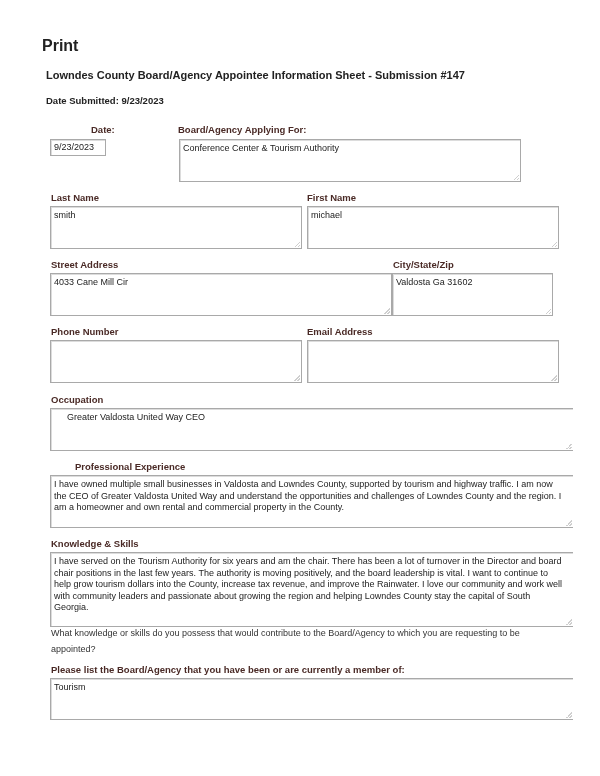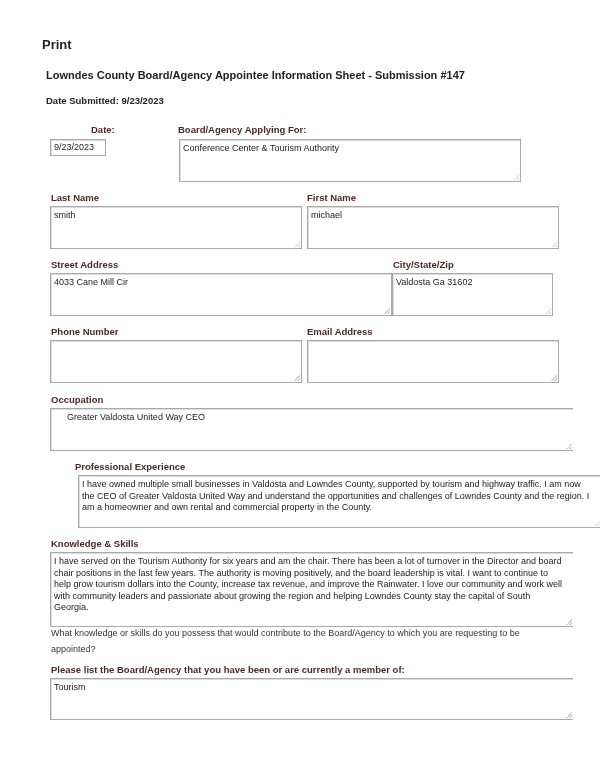--- a/index.html
+++ b/index.html
@@ -1,18 +1,18 @@
 <!DOCTYPE html>
 <html><head>
 <meta charset="utf-8">
 <style>
   html, body { margin: 0; padding: 0; background: #ffffff; }
   body { width: 600px; height: 776px; position: relative; overflow: hidden; font-family: "Liberation Sans", sans-serif; color: #222; }
   .abs { position: absolute; }
-  .print { left: 42px; top: 37px; font-size: 13px; font-weight: bold; color: #222; text-align: right; }
+  .print { left: 42px; top: 37px; font-size: 16px; font-weight: bold; color: #222; text-align: right; }
   .title { left: 46px; top: 69px; font-size: 11px; font-weight: bold; color: #222; }
   .submitted { left: 46px; top: 95px; font-size: 9.5px; font-weight: bold; color: #222; }
   .label { font-size: 9.5px; font-weight: bold; color: #4a2a26; }
   .box { border: 1px solid #a9a9a9; background: #fff; font-size: 9px; color: #222; padding: 3px 3px; box-sizing: border-box; line-height: 1.28; box-shadow: inset 1px 1px 0 #dcdcdc; }
   .box .grip { position: absolute; right: 1px; bottom: 1px; width: 6px; height: 6px; background: linear-gradient(135deg, transparent 50%, #cfcfcf 50%, #cfcfcf 60%, transparent 60%, transparent 75%, #cfcfcf 75%, #cfcfcf 85%, transparent 85%); }
   .help { font-size: 9px; color: #333; line-height: 1.75; }
 </style>
 </head>
 <body>
 
@@ -62,21 +62,21 @@
   <span class="grip"></span>
 </div>
 
 <div class="abs label" style="left:51px;top:394px;">Occupation</div>
 <div class="abs box" style="left:50px;top:408px;width:523px;height:43px;border-right:none;padding-left:16px;">
   <span>Greater Valdosta United Way CEO</span>
   <span class="grip"></span>
 </div>
 
 <div class="abs label" style="left:51px;top:461px;margin-left:24px;">Professional Experience</div>
-<div class="abs box" style="left:50px;top:475px;width:523px;height:53px;border-right:none;padding-right:6px;margin-left:28px;">
+<div class="abs box" style="left:50px;top:475px;width:523px;height:53px;border-right:none;padding-right:6px;">
   <span>I have owned multiple small businesses in Valdosta and Lowndes County, supported by tourism and highway traffic. I am now the CEO of Greater Valdosta United Way and understand the opportunities and challenges of Lowndes County and the region. I am a homeowner and own rental and commercial property in the County.</span>
   <span class="grip"></span>
 </div>
 
 <div class="abs label" style="left:51px;top:538px;">Knowledge &amp; Skills</div>
 <div class="abs box" style="left:50px;top:552px;width:523px;height:75px;border-right:none;padding-right:6px;">
   <span>I have served on the Tourism Authority for six years and am the chair. There has been a lot of turnover in the Director and board chair positions in the last few years. The authority is moving positively, and the board leadership is vital. I want to continue to help grow tourism dollars into the County, increase tax revenue, and improve the Rainwater. I love our community and work well with community leaders and passionate about growing the region and helping Lowndes County stay the capital of South Georgia.</span>
   <span class="grip"></span>
 </div>
 <div class="abs help" style="left:51px;top:626px;width:515px;">What knowledge or skills do you possess that would contribute to the Board/Agency to which you are requesting to be appointed?</div>

